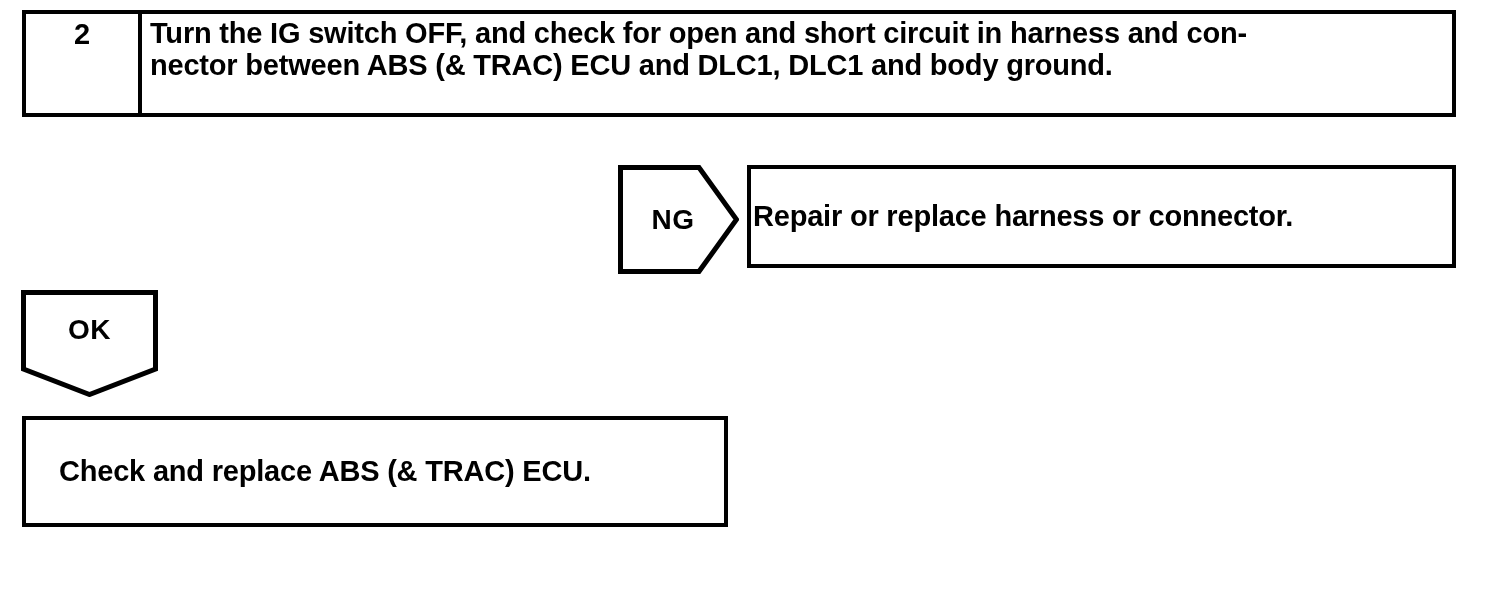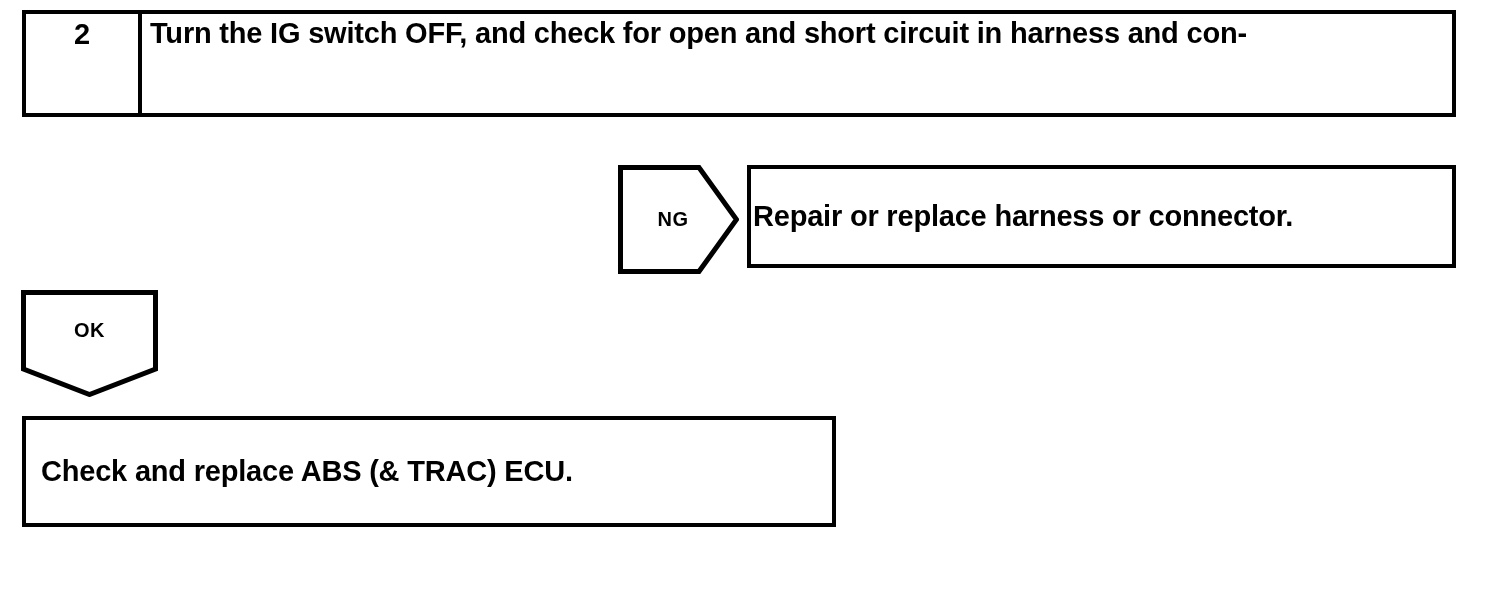--- a/index.html
+++ b/index.html
@@ -43,51 +43,52 @@
   }
 
   
   .connector { position: absolute; }
   .connector svg { display: block; }
   .shape-label {
     position: absolute;
     display: flex;
     align-items: center;
     justify-content: center;
-    font-size: 20px;
+    font-size: 28px;
     letter-spacing: 0.5px;
   }
   .ng-connector { left: 618px; top: 165px; width: 121px; height: 109px; }
   .ng-connector .shape-label { left: 0; top: 0; width: 110px; height: 109px; }
   .ok-connector { left: 21px; top: 290px; width: 137px; height: 107px; }
   .ok-connector .shape-label { left: 0; top: 0; width: 137px; height: 80px; }
 
   
   .result-box {
     position: absolute;
     border: 4px solid #000;
     box-sizing: border-box;
     display: flex;
     align-items: center;
     font-size: 29px;
     letter-spacing: -0.2px;
     white-space: nowrap;
   }
   .repair-box { left: 747px; top: 165px; width: 709px; height: 103px; padding-left: 2px; }
-  .replace-box { left: 22px; top: 416px; width: 814px; height: 111px; padding-left: 15px; }
+  .replace-box { left: 22px; top: 416px; width: 706px; height: 111px; padding-left: 33px; }
 </style>
 </head>
 <body>
 
 <div class="page">
 
   <div class="step-box">
     <div class="step-num">2</div>
     <div class="step-text">
       <div>Turn the IG switch OFF, and check for open and short circuit in harness and con-</div>
+      <div>nector between ABS (&amp; TRAC) ECU and DLC1, DLC1 and body ground.</div>
     </div>
   </div>
 
   <div class="connector ng-connector">
     <svg width="121" height="109" viewBox="0 0 121 109">
       <polygon points="2.5,2.5 81,2.5 118.5,54.5 81,106.5 2.5,106.5" fill="#ffffff" stroke="#000000" stroke-width="5" stroke-linejoin="miter"></polygon>
     </svg>
     <div class="shape-label">NG</div>
   </div>
 

